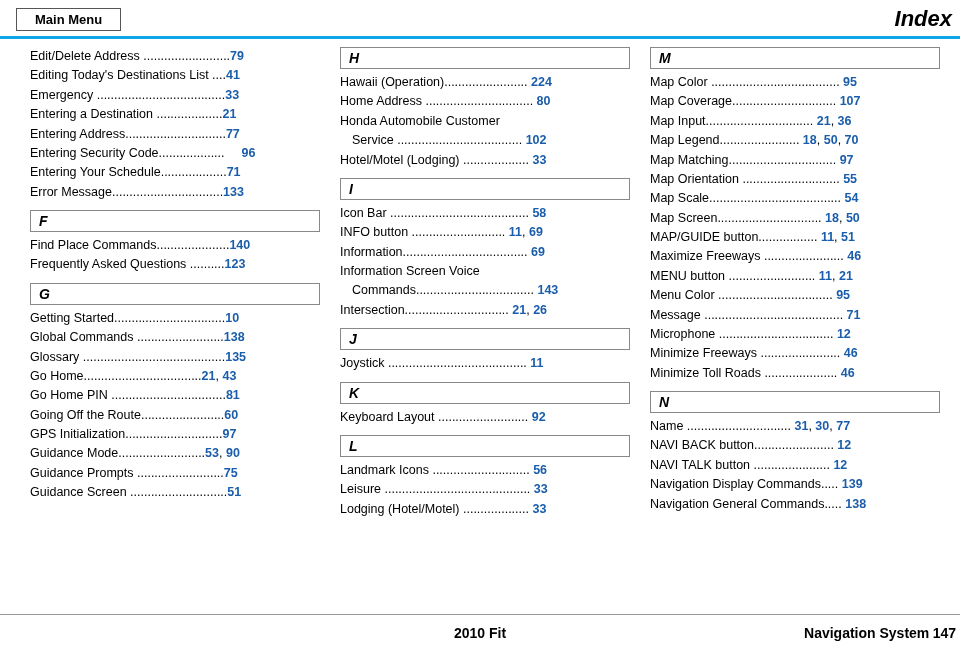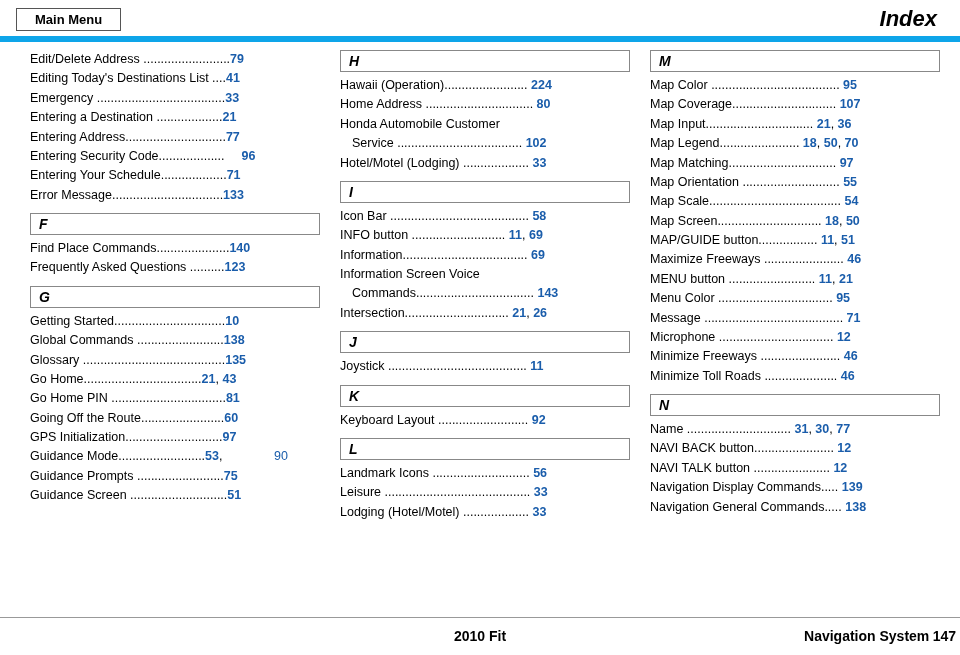--- a/index.html
+++ b/index.html
@@ -11,22 +11,22 @@
       font-size: 13px;
       color: #000;
       overflow: hidden;
     }
 
     
     .top-bar {
       display: flex;
       justify-content: space-between;
       align-items: center;
-      padding: 6px 23px 4px 16px;
-      border-bottom: 6px solid #0ea5e9;
+      padding: 6px 8px 4px 16px;
+      border-bottom: 3px solid #0ea5e9;
     }
     .main-menu-box {
       border: 1px solid #555;
       padding: 3px 18px;
       font-size: 13px;
       font-weight: bold;
     }
     .page-title {
       font-size: 22px;
       font-weight: bold;
@@ -129,21 +129,21 @@
 
     <div class="section-gap"></div>
     <div class="section-header">G</div>
     <div class="entry-line">Getting Started................................<span class="blue" style="font-weight:bold;">10</span></div>
     <div class="entry-line">Global Commands .........................<span class="blue" style="font-weight:bold;">138</span></div>
     <div class="entry-line">Glossary .........................................<span class="blue" style="font-weight:bold;">135</span></div>
     <div class="entry-line">Go Home..................................<span class="blue" style="font-weight:bold;">21</span>, <span class="blue" style="font-weight:bold;">43</span></div>
     <div class="entry-line">Go Home PIN .................................<span class="blue" style="font-weight:bold;">81</span></div>
     <div class="entry-line">Going Off the Route........................<span class="blue" style="font-weight:bold;">60</span></div>
     <div class="entry-line">GPS Initialization............................<span class="blue" style="font-weight:bold;">97</span></div>
-    <div class="entry-line">Guidance Mode.........................<span class="blue" style="font-weight:bold;">53</span>, <span class="blue" style="font-weight:normal;margin-left:48px;">90</span></div>
+    <div class="entry-line">Guidance Mode.........................<span class="blue" style="font-weight:bold;">53</span>, <span class="blue" style="font-weight:bold;">90</span></div>
     <div class="entry-line">Guidance Prompts .........................<span class="blue" style="font-weight:bold;">75</span></div>
     <div class="entry-line">Guidance Screen ............................<span class="blue" style="font-weight:bold;">51</span></div>
   </div>
 
   <div class="col col-mid">
 
     <div class="section-header">H</div>
     <div class="entry-line">Hawaii (Operation)........................ <span class="blue">224</span></div>
     <div class="entry-line">Home Address ............................... <span class="blue">80</span></div>
     <div class="entry-line">Honda Automobile Customer</div>

